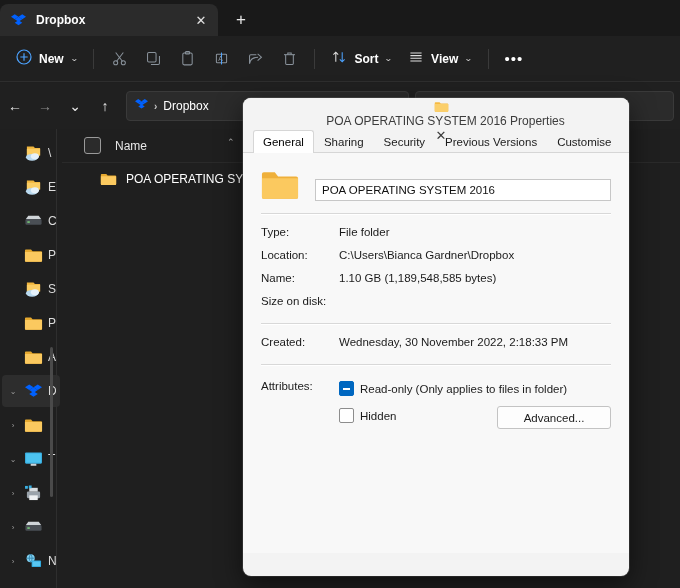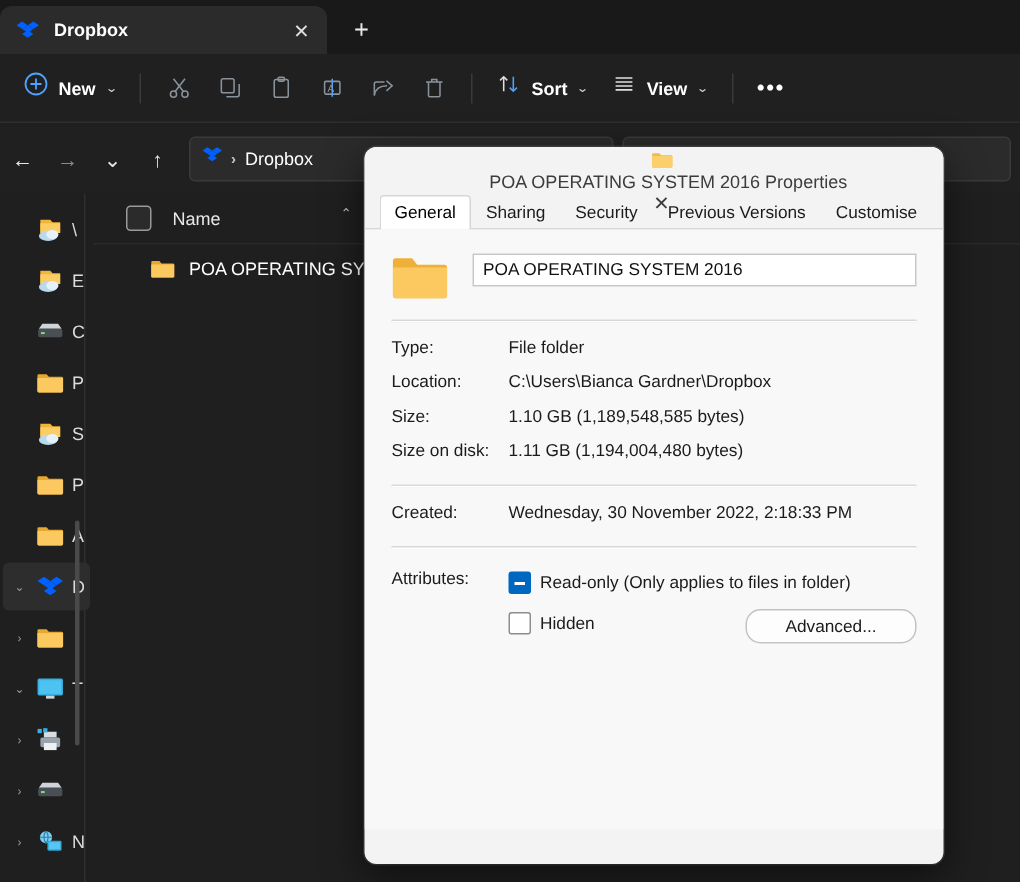--- a/index.html
+++ b/index.html
@@ -375,21 +375,21 @@
   .dlg-content {
     background: #f8f8f8;
     height: 400px;
     padding: 14px 18px 0 18px;
     box-sizing: border-box;
     position: relative;
   }
 
   .name-row {
     display: flex;
-    align-items: flex-start;
+    align-items: flex-end;
     gap: 16px;
     margin-top: 2px;
   }
   .big-folder {
     width: 38px; height: 32px;
     flex: 0 0 38px;
   }
   .name-field {
     flex: 1 1 auto;
     height: 22px;
@@ -468,21 +468,21 @@
   }
   .cb-text { color: #1b1b1b; }
   .adv-btn {
     position: absolute;
     right: 0;
     top: 0;
     width: 112px;
     height: 21px;
     background: #fdfdfd;
     border: 1px solid #c3c3c3;
-    border-radius: 10px;
+    border-radius: 3px;
     display: flex;
     align-items: center;
     justify-content: center;
     font-size: 11.5px;
     color: #1b1b1b;
   }
   .hidden-line-wrap { position: relative; }
 
   .dlg-footer {
     position: absolute;
@@ -854,26 +854,25 @@
     <div id="prop-rows">
         <div class="prop-row">
           <span class="prop-label">Type:</span>
           <span class="prop-value">File folder</span>
         </div>
         <div class="prop-row">
           <span class="prop-label">Location:</span>
           <span class="prop-value">C:\Users\Bianca Gardner\Dropbox</span>
         </div>
         <div class="prop-row">
-          <span class="prop-label">Size:</span>
+          <span class="prop-label">Name:</span>
           <span class="prop-value">1.10 GB (1,189,548,585 bytes)</span>
         </div>
         <div class="prop-row">
           <span class="prop-label">Size on disk:</span>
-          <span class="prop-value">1.11 GB (1,194,004,480 bytes)</span>
         </div>
       </div>
 
     <div class="hr" style="margin-top:16px"></div>
 
     <div class="prop-row">
       <span class="prop-label">Created:</span>
       <span class="prop-value">Wednesday, 30 November 2022, 2:18:33 PM</span>
     </div>
 

